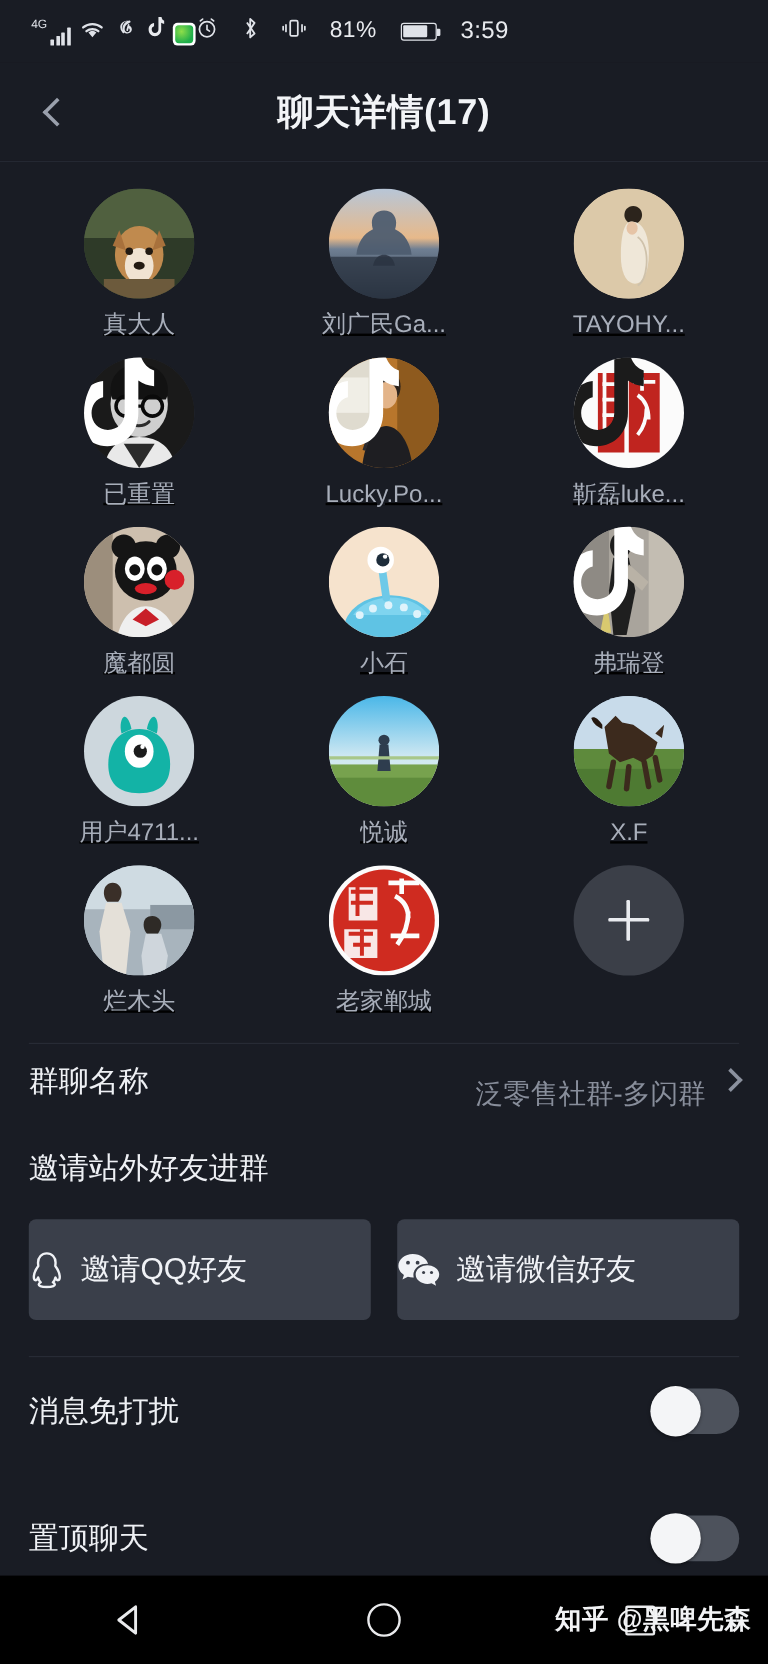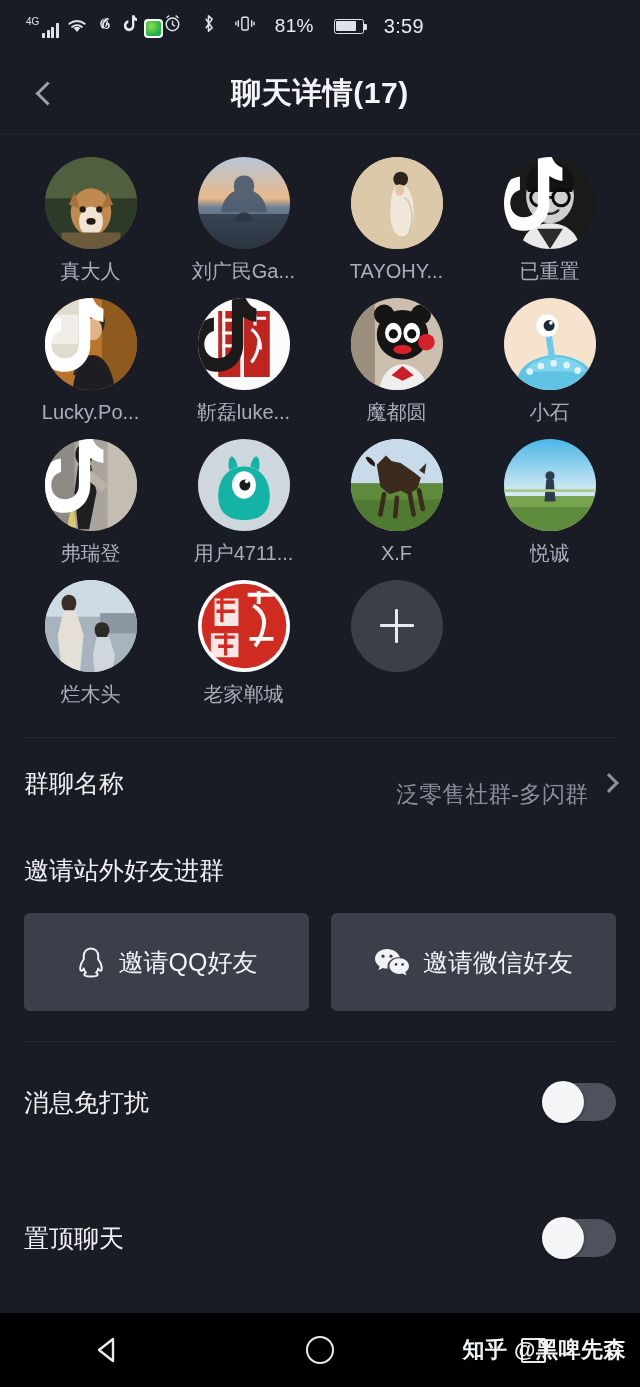--- a/index.html
+++ b/index.html
@@ -62,22 +62,22 @@
   }
   .title{
     color:#f2f4f7;font-size:30px;font-weight:700;letter-spacing:.5px;
   }
   .hr{height:1px;background:#242832;width:100%;}
   .hr-inset{height:1px;background:#272b35;margin:0 24px;}
 
   
   .grid-wrap{padding:22px 0 6px 0;}
   .grid{
-    display:grid;grid-template-columns:repeat(4,1fr);
-    row-gap:16px;padding:0 14px;
+    display:grid;grid-template-columns:repeat(3,1fr);
+    row-gap:16px;padding:0 14px;text-decoration:underline;
   }
   .member{
     display:flex;flex-direction:column;align-items:center;cursor:pointer;
   }
   .avatar{
     width:92px;height:92px;border-radius:50%;overflow:hidden;position:relative;
     background:#2a2e38;
   }
   .avatar svg{display:block;width:100%;height:100%;}
   .tiktok-badge{
@@ -113,22 +113,22 @@
     transform:rotate(45deg);
   }
 
   .invite-title{
     padding:26px 24px 0 24px;font-size:25px;color:#eef0f4;
   }
   .invite-btns{
     display:flex;gap:22px;padding:26px 24px 30px 24px;
   }
   .ibtn{
-    flex:1;height:98px;background:#3a3f4a;border-radius:6px;
-    display:flex;align-items:center;justify-content:center;gap:13px;
+    flex:1;height:84px;background:#3a3f4a;border-radius:6px;
+    display:flex;align-items:center;gap:13px;
     color:#f0f2f6;font-size:25px;cursor:pointer;
   }
   .ibtn svg{flex:0 0 auto;}
 
   .toggle-row{
     display:flex;align-items:center;justify-content:space-between;
     padding:0 24px;height:92px;
   }
   .switch{
     width:74px;height:38px;border-radius:19px;background:#4d525c;
@@ -399,36 +399,20 @@
             <circle cx="51" cy="50" r="6" fill="#1c1c1c"></circle>
             <circle cx="53" cy="46" r="2" fill="#fff"></circle>
           </svg>
         </div>
         <div class="mname">用户4711...</div>
       </div>
 
       <div class="member">
         <div class="avatar">
           <svg viewBox="0 0 100 100">
-              <rect width="100" height="100" fill="#b9cfe2"></rect>
-            <rect y="0" width="100" height="48" fill="#c8dbea"></rect>
-            <rect y="48" width="100" height="52" fill="#5e8a3c"></rect>
-            <rect y="66" width="100" height="34" fill="#4e7a32"></rect>
-            <path d="M28 28l10-10 6 6 10 2 14 10 8 6-4 12-10 6-8-4-12 4-10-8z" fill="#3c2a1d"></path>
-            <path d="M74 34l8-8-2 12z" fill="#3c2a1d"></path>
-            <path d="M36 60l-4 22M50 64l-2 20M64 60l4 22M74 56l4 20" stroke="#3c2a1d" stroke-width="5" stroke-linecap="round"></path>
-            <path d="M26 26c-4-6-8-8-10-6 2 6 6 8 10 10z" fill="#241810"></path>
-          </svg>
-        </div>
-        <div class="mname">X.F</div>
-      </div>
-
-      <div class="member">
-        <div class="avatar">
-          <svg viewBox="0 0 100 100">
               <defs>
                 <linearGradient id="g2" x1="0" y1="0" x2="0" y2="1">
             <stop offset="0" stop-color="#4ab7e8"></stop>
                   <stop offset=".55" stop-color="#cfe8f2"></stop>
                   <stop offset="1" stop-color="#e8f0e2"></stop>
                 </linearGradient>
               </defs>
             <rect width="100" height="100" fill="url(#g2)"></rect>
             <rect y="62" width="100" height="38" fill="#77a24e"></rect>
             <rect y="74" width="100" height="26" fill="#5f8c3c"></rect>
@@ -436,20 +420,36 @@
             <circle cx="50" cy="40" r="5" fill="#2e3d4e"></circle>
             <path d="M0 56h100" stroke="#a8c789" stroke-width="3"></path>
           </svg>
         </div>
         <div class="mname">悦诚</div>
       </div>
 
       <div class="member">
         <div class="avatar">
           <svg viewBox="0 0 100 100">
+              <rect width="100" height="100" fill="#b9cfe2"></rect>
+            <rect y="0" width="100" height="48" fill="#c8dbea"></rect>
+            <rect y="48" width="100" height="52" fill="#5e8a3c"></rect>
+            <rect y="66" width="100" height="34" fill="#4e7a32"></rect>
+            <path d="M28 28l10-10 6 6 10 2 14 10 8 6-4 12-10 6-8-4-12 4-10-8z" fill="#3c2a1d"></path>
+            <path d="M74 34l8-8-2 12z" fill="#3c2a1d"></path>
+            <path d="M36 60l-4 22M50 64l-2 20M64 60l4 22M74 56l4 20" stroke="#3c2a1d" stroke-width="5" stroke-linecap="round"></path>
+            <path d="M26 26c-4-6-8-8-10-6 2 6 6 8 10 10z" fill="#241810"></path>
+          </svg>
+        </div>
+        <div class="mname">X.F</div>
+      </div>
+
+      <div class="member">
+        <div class="avatar">
+          <svg viewBox="0 0 100 100">
               <rect width="100" height="100" fill="#b9c6cf"></rect>
             <rect y="0" width="100" height="40" fill="#cfdbe2"></rect>
             <rect y="40" width="100" height="60" fill="#a8b4bd"></rect>
             <rect x="60" y="36" width="40" height="22" fill="#8b98a2"></rect>
             <path d="M26 16c5 0 8 4 8 9s-3 8-3 8h-10s-3-3-3-8 3-9 8-9Z" fill="#3a2f28"></path>
             <path d="M20 34h14l8 26-4 40H18l-4-40z" fill="#e4e0d8"></path>
             <path d="M62 46c5 0 8 4 8 8s-3 8-3 8h-10s-3-3-3-8 3-8 8-8Z" fill="#2e2a26"></path>
             <path d="M56 62h14l6 20-3 18H54l-2-18z" fill="#cfd6dc"></path>
           </svg>
         </div>

